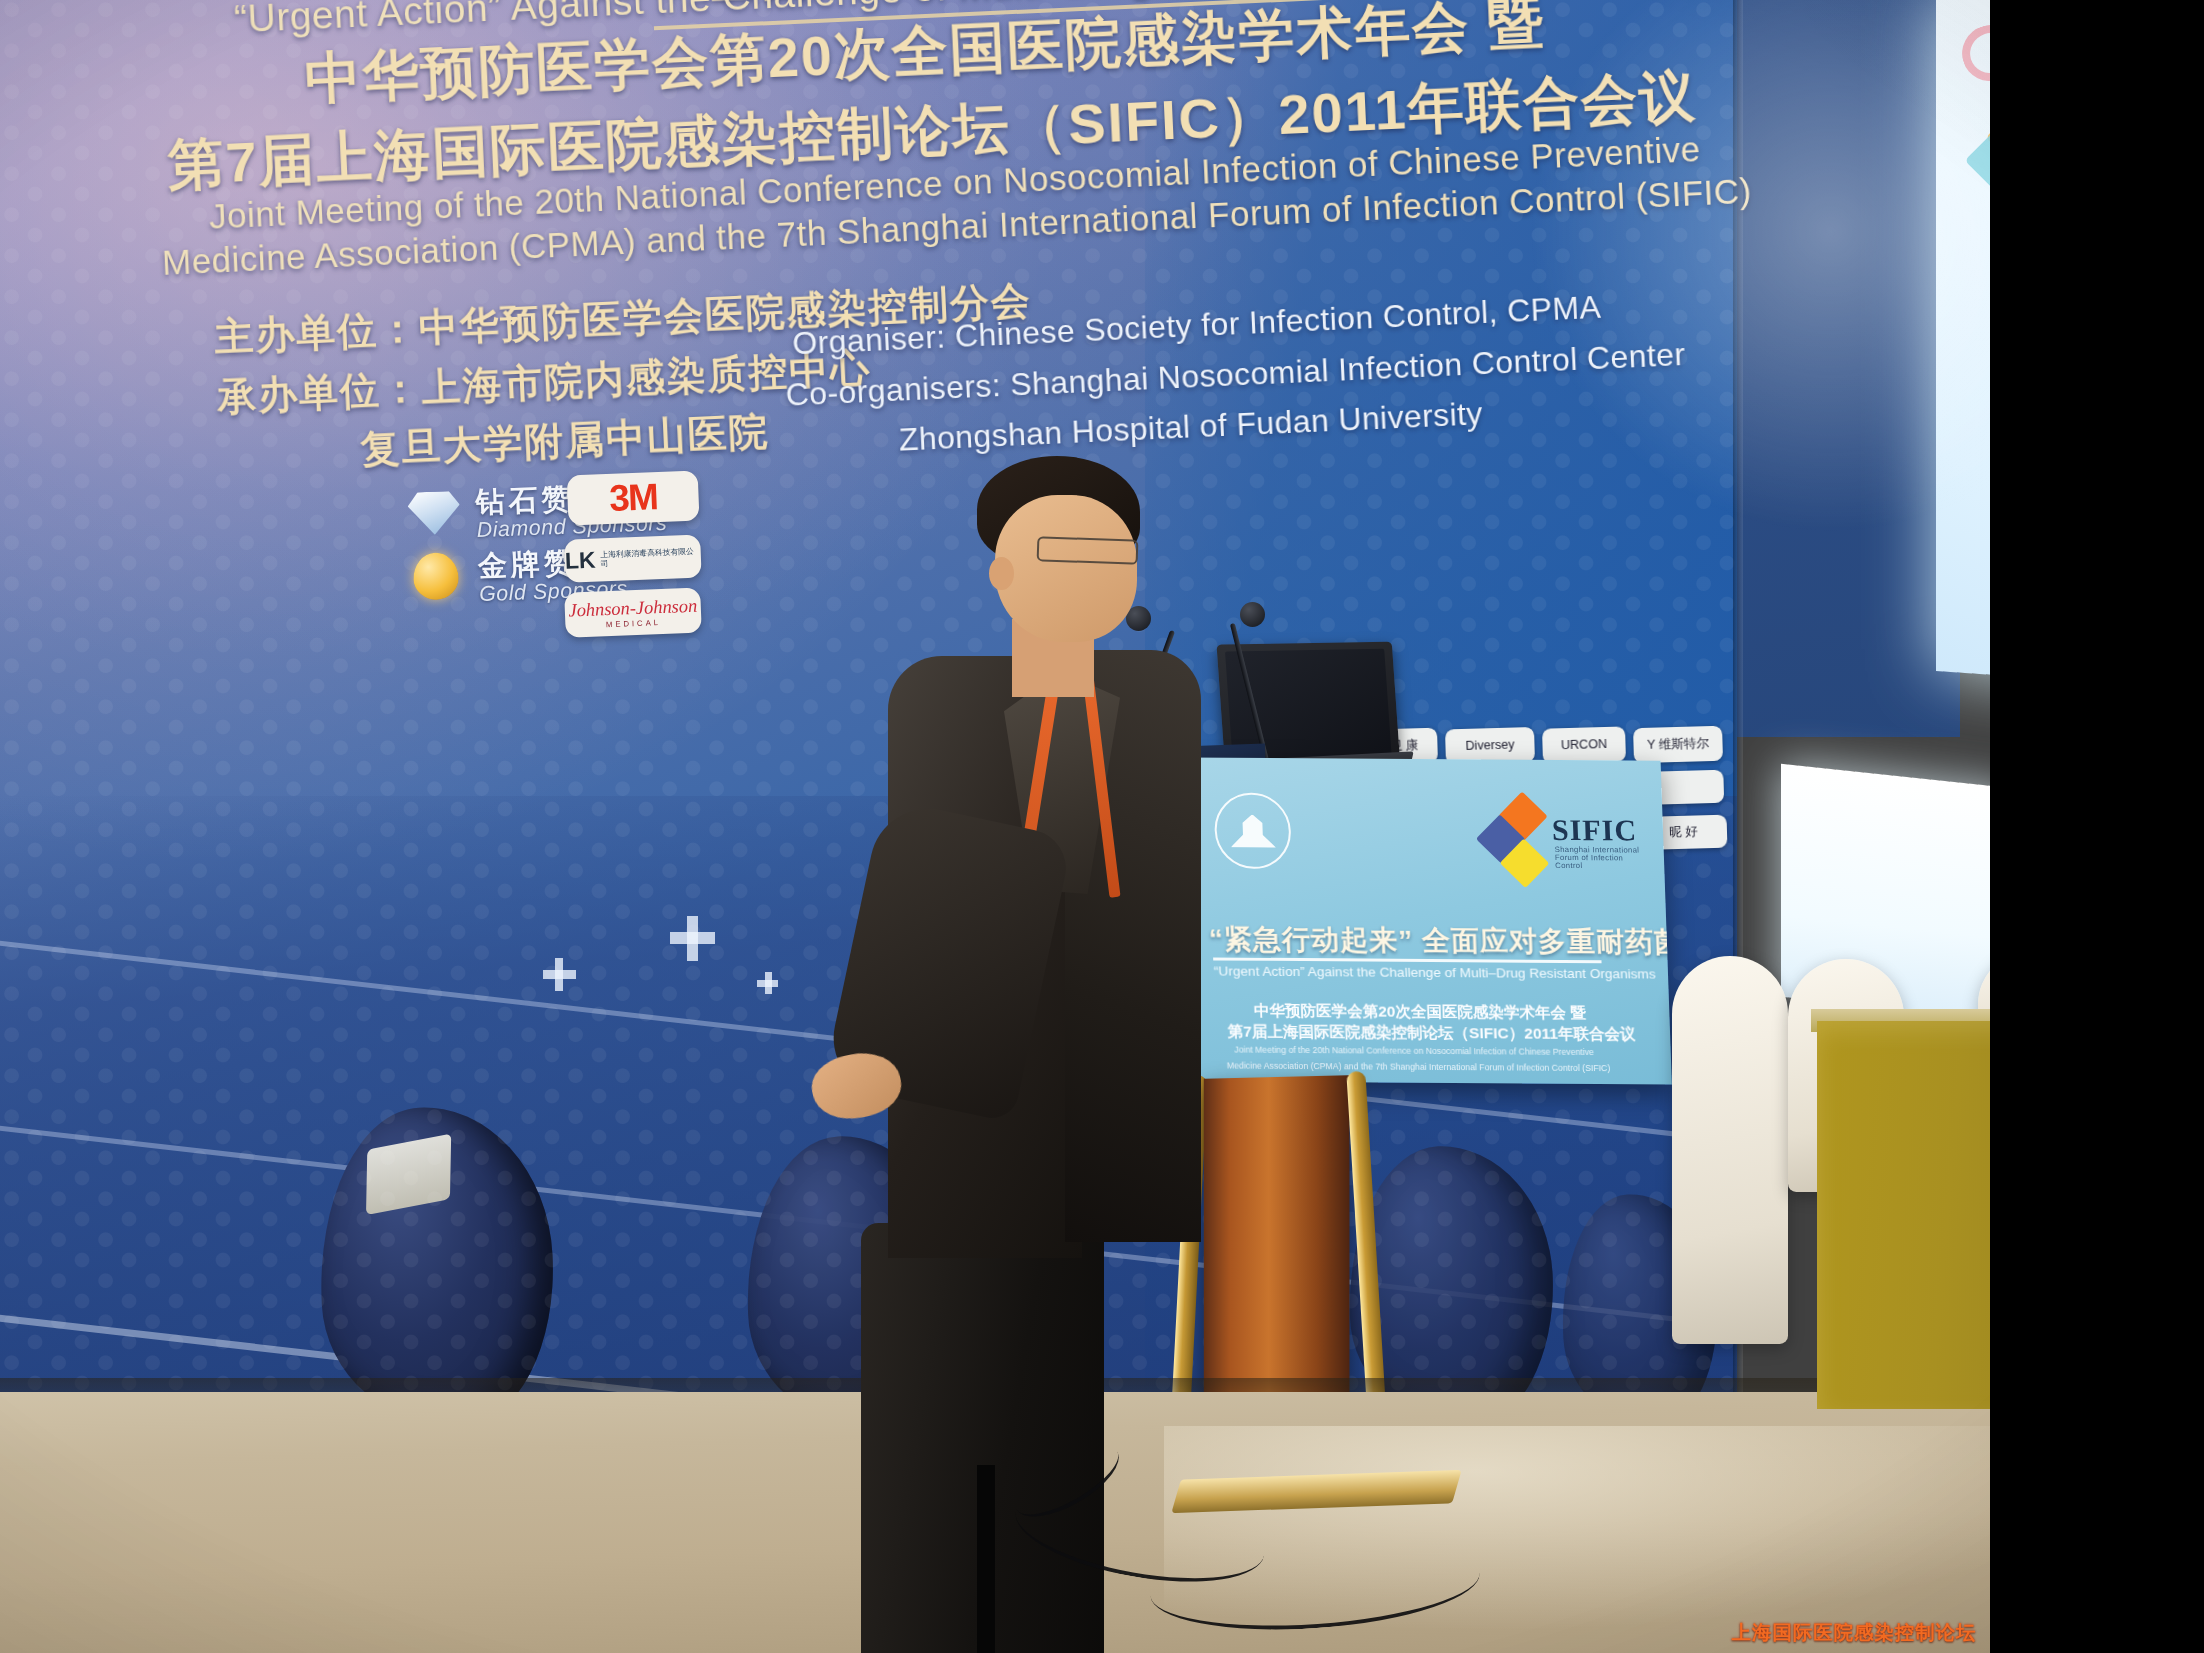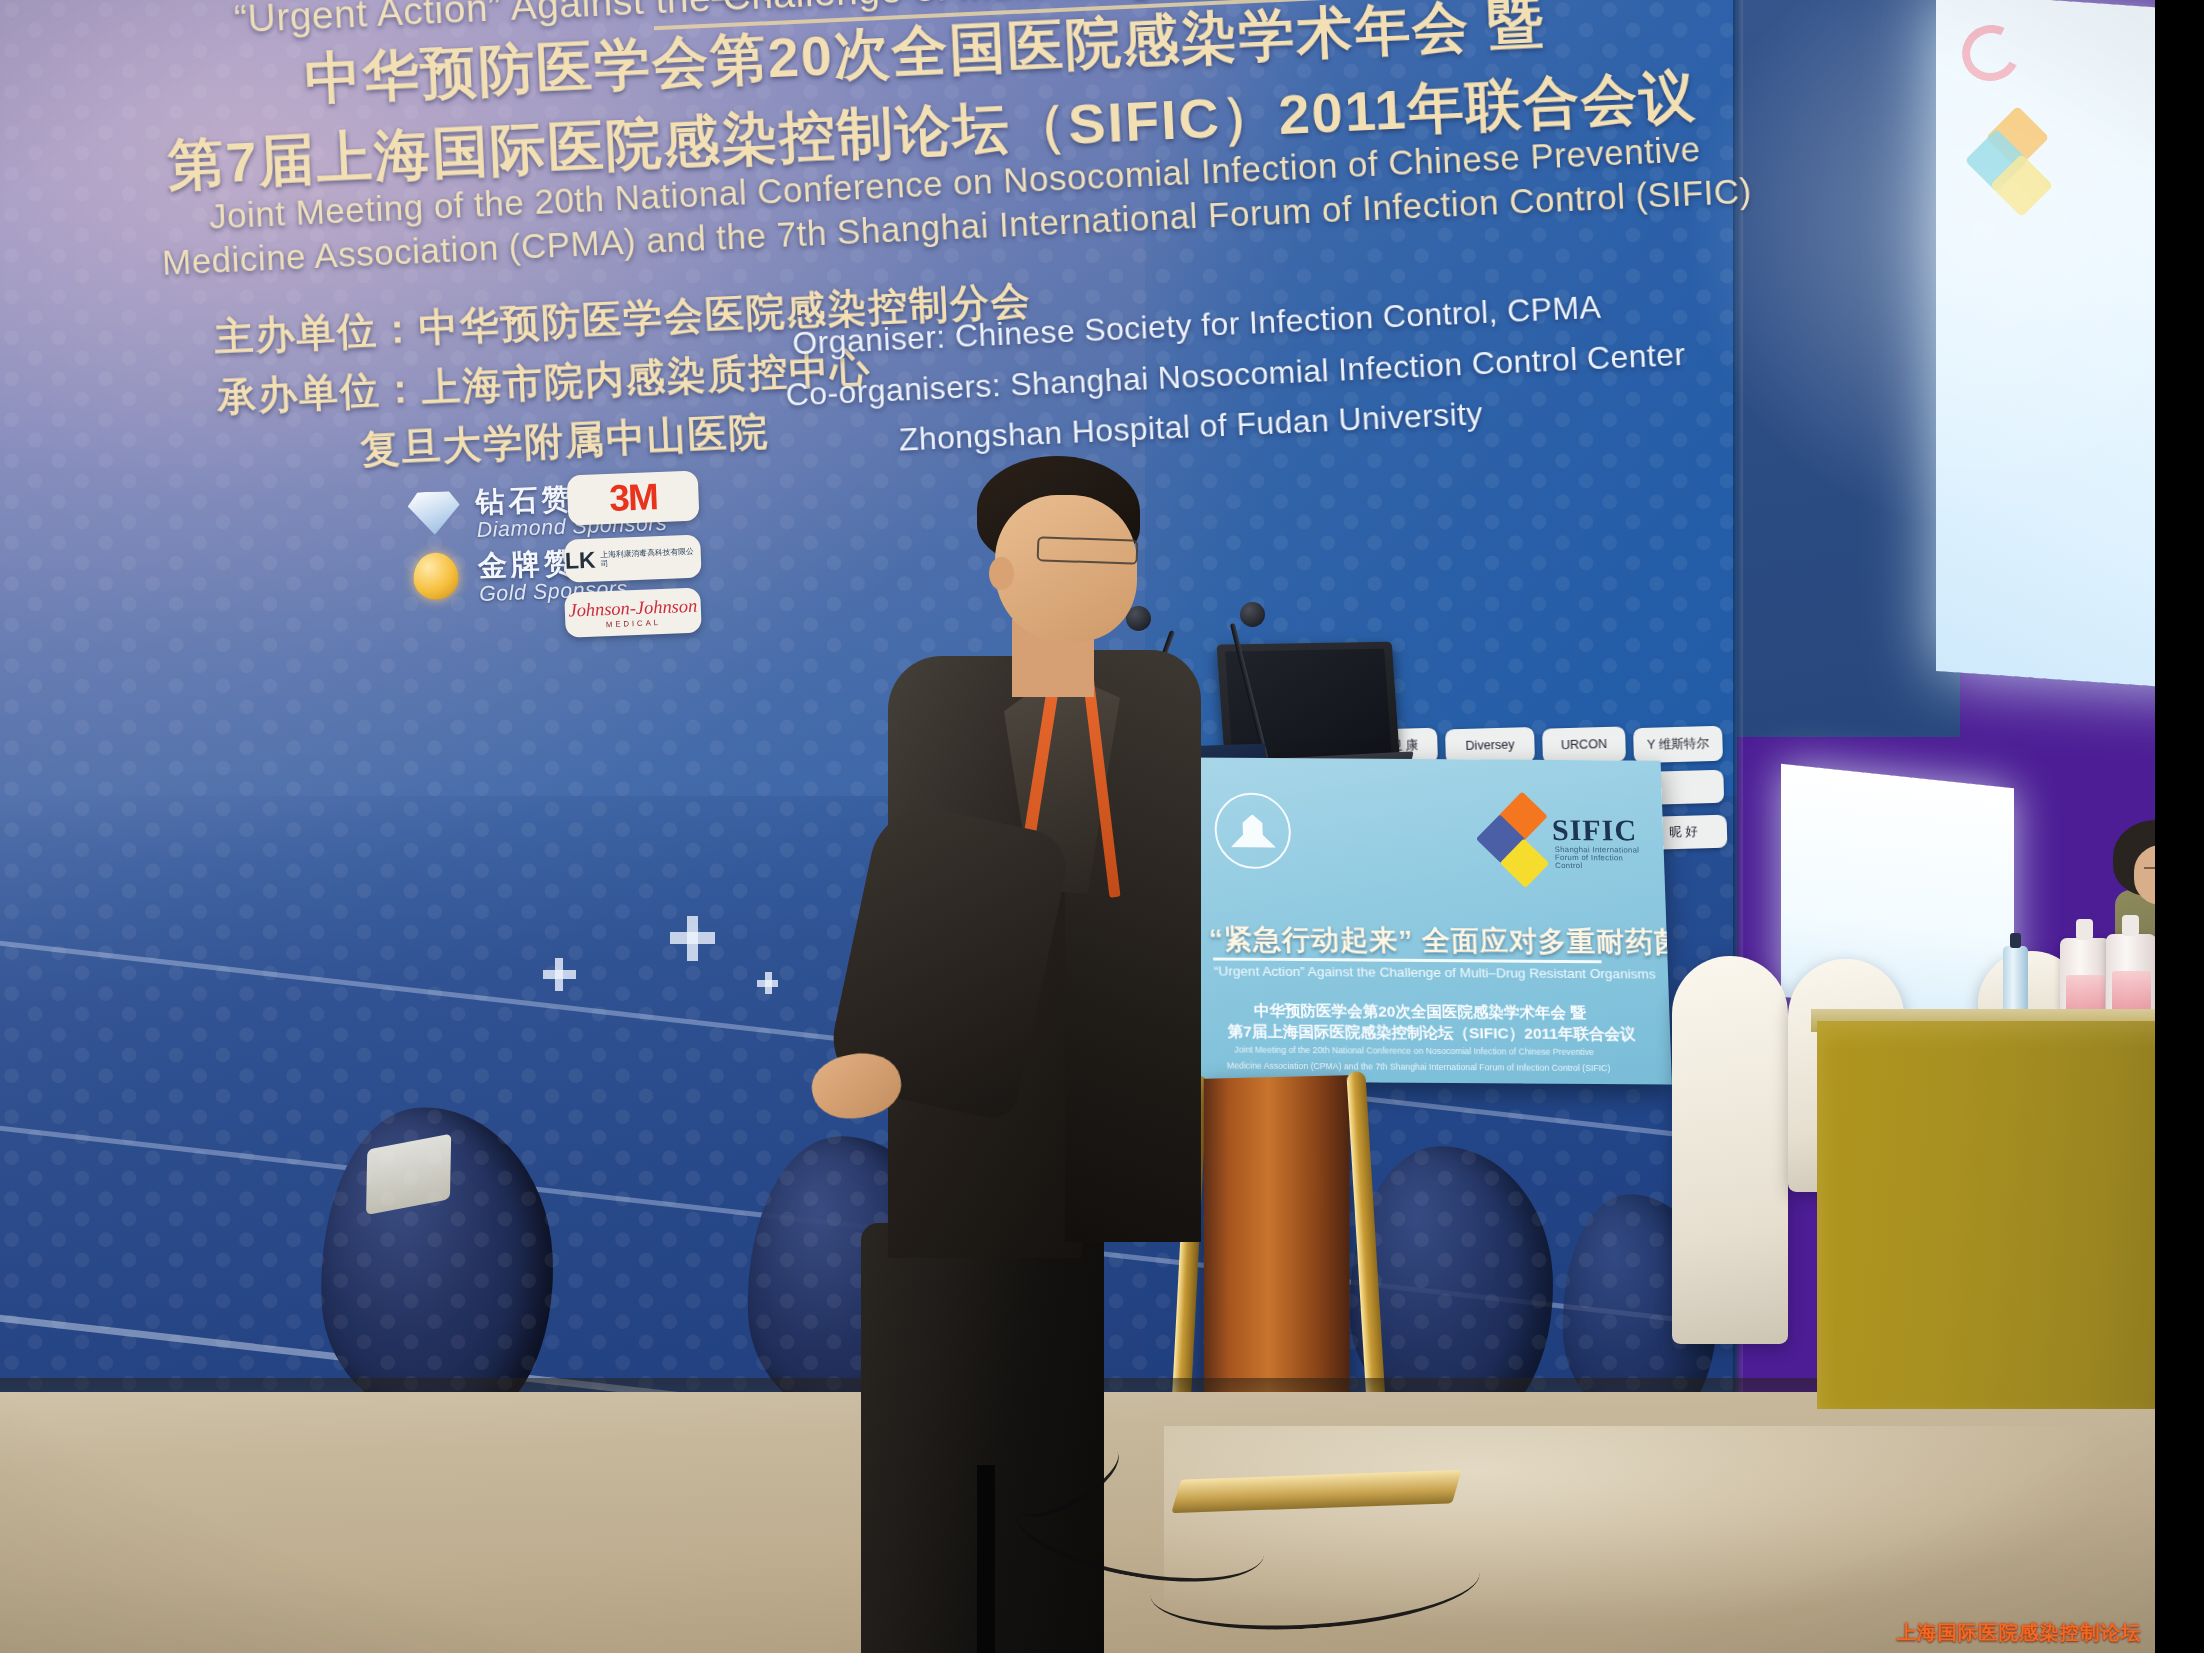--- a/index.html
+++ b/index.html
@@ -2,23 +2,23 @@
 <html><head>
 <meta charset="utf-8">
 <title>Conference Photo</title>
 <style>
   html,body{margin:0;padding:0;background:#000;}
   *{box-sizing:border-box;}
   body{font-family:"Liberation Sans","DejaVu Sans",sans-serif;}
 
   #stage{
     position:relative;
-    width:2155px;height:1654px;
+    width:1990px;height:1654px;
     overflow:hidden;
-    background:#4c1d95;
+    background:#404040;
   }
 
   
   .window-sliver{
     position:absolute;left:0;top:543px;width:64px;height:427px;
     background:linear-gradient(#dfe9f2 0%,#e9f0f6 42%,#c8b07a 54%,#d9c289 66%,#efe6cf 80%,#5a6e9a 92%,#4a5d86 100%);
     filter:blur(1px);
   }
   .window-frame{
     position:absolute;left:56px;top:524px;width:13.6px;height:456px;

